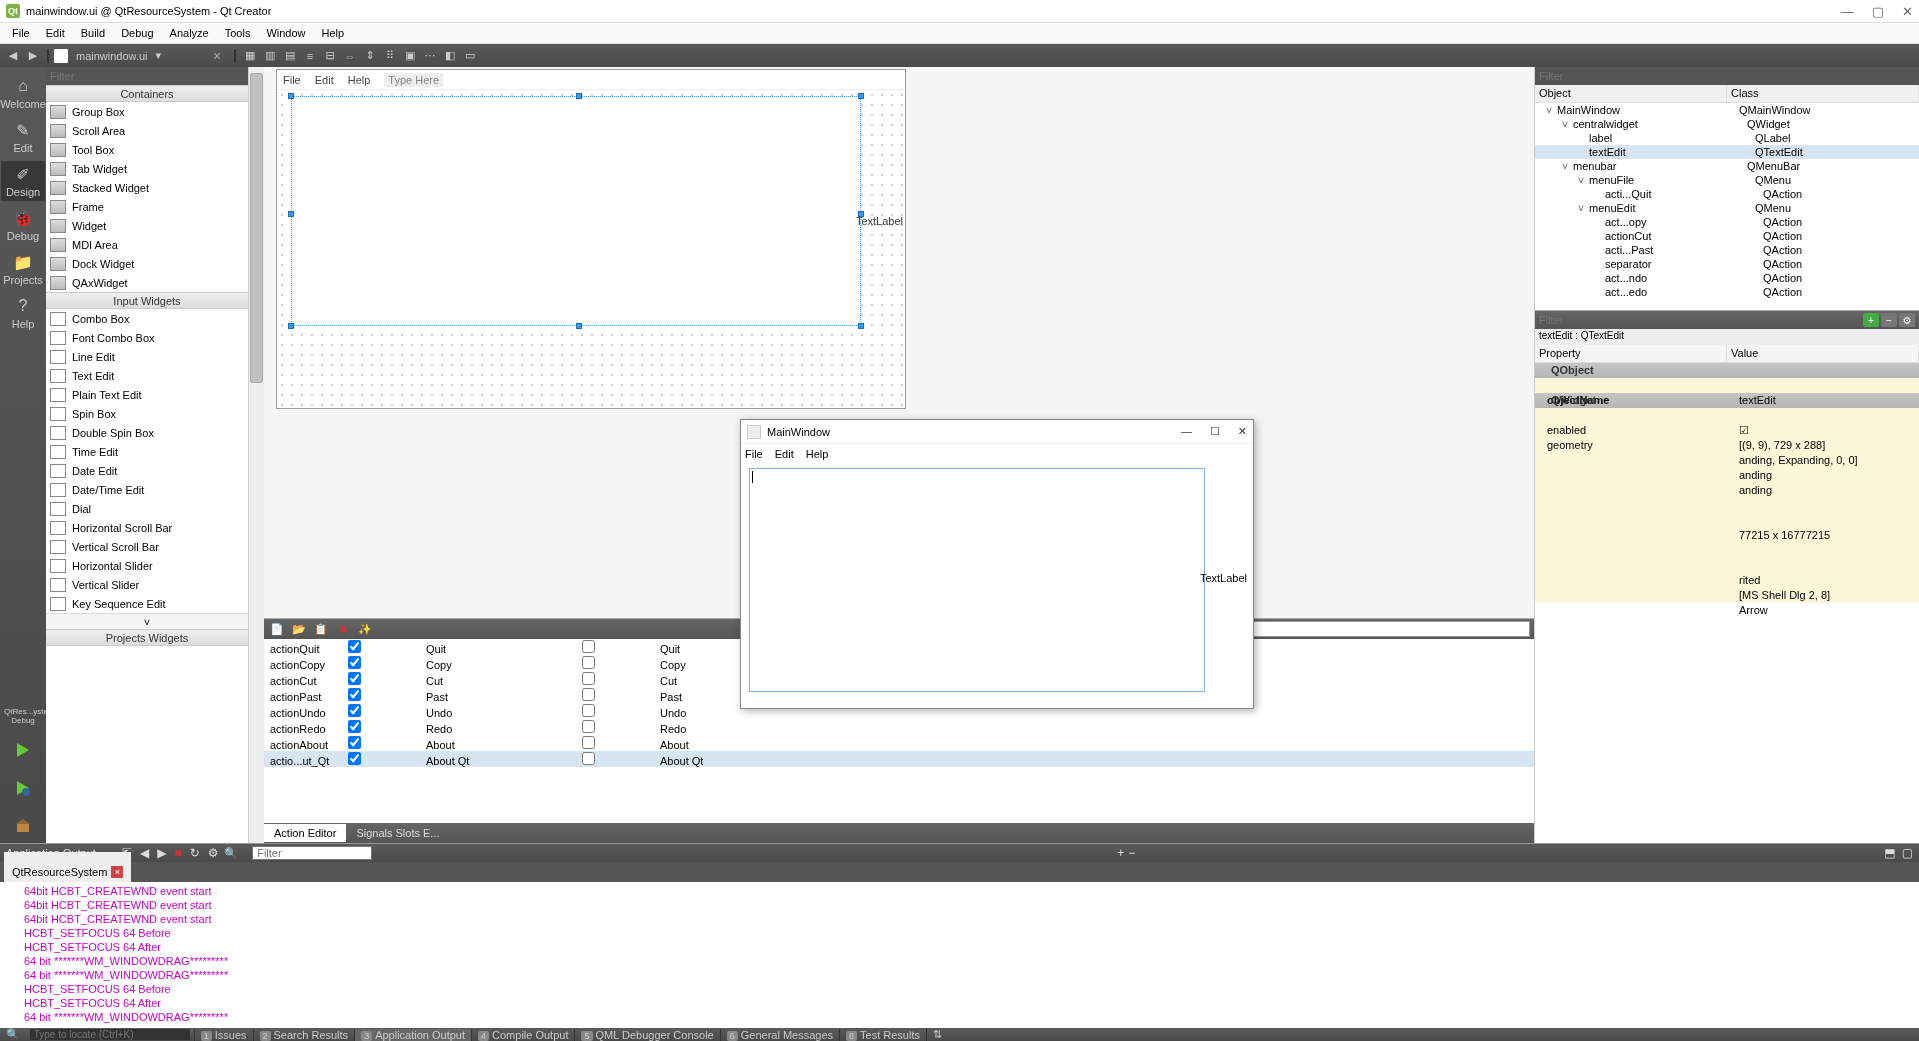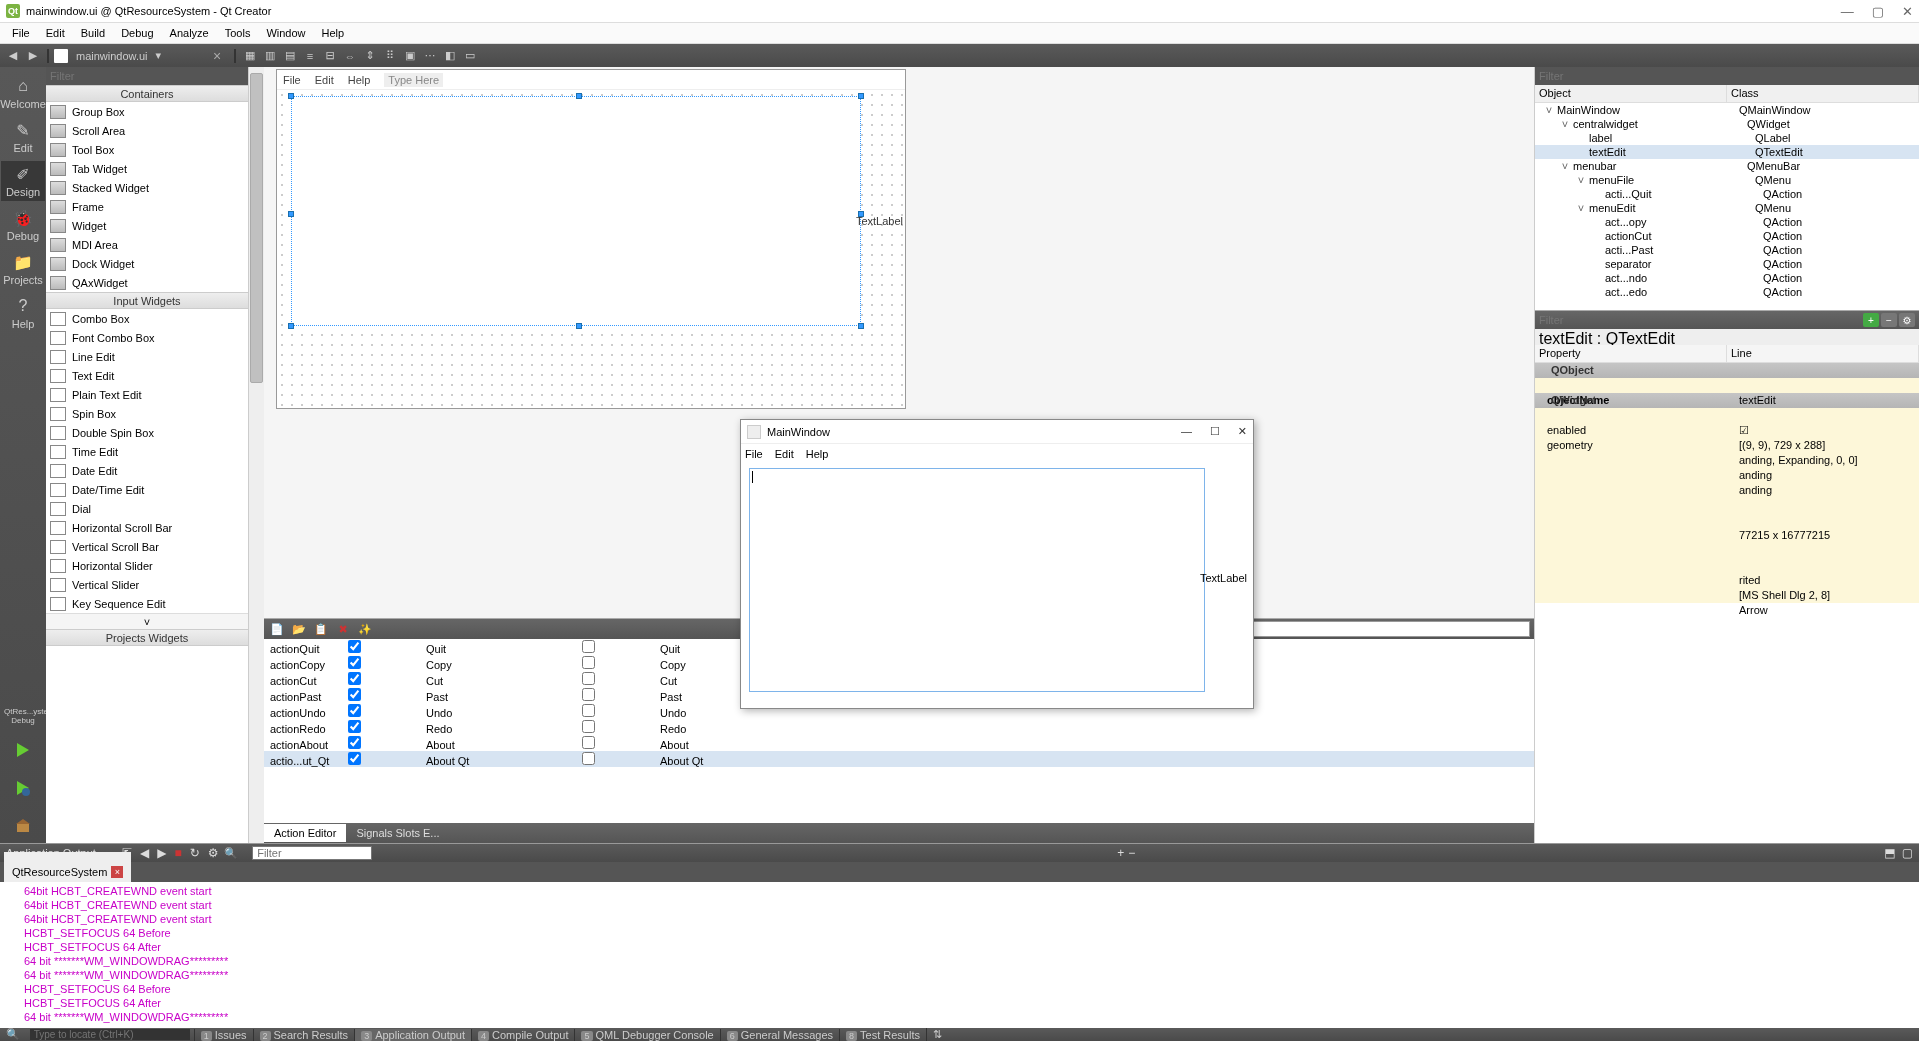--- a/index.html
+++ b/index.html
@@ -62,21 +62,21 @@
 .treerow{height:14px;display:flex;align-items:center;font-size:11px}
 .treerow.sel{background:#d7e4f2}
 .treerow .ind{display:inline-block}
 .treerow .exp{width:12px;text-align:center;color:#666;cursor:pointer}
 .treerow .cell{flex:1;padding:0 2px;overflow:hidden;white-space:nowrap}
 .proppanel{flex:1;display:flex;flex-direction:column;border-top:1px solid #aaa}
 .proptb{height:18px;background:linear-gradient(#666,#555);display:flex;align-items:center;padding:0 4px}
 .proptb input{background:transparent;border:none;color:#bbb;outline:none;width:260px}
 .proptb .pbtns{margin-left:auto;display:flex;gap:2px}
 .proptb .pbtn{width:16px;height:14px;background:#777;border-radius:2px;cursor:pointer;display:flex;align-items:center;justify-content:center;font-size:10px;color:#fff}
-.propname{height:16px;background:#eee;padding:1px 4px;font-size:16px}
+.propname{height:16px;background:#eee;padding:1px 4px;font-size:10px}
 .prophdr{height:18px;background:#f5f5f5;display:flex;border-bottom:1px solid #ddd}
 .prophdr span{flex:1;padding:2px 4px;border-right:1px solid #ddd}
 .propcat{height:15px;background:linear-gradient(#c5c5c5,#b5b5b5);padding:1px 16px;font-weight:bold;color:#333}
 .proprow{height:15px;display:flex;background:#fdf7d9}
 .proprow span{flex:1;padding:16px 12px;overflow:hidden;white-space:nowrap}
 .proprow.bold span:first-child{font-weight:bold}
 .bottom{height:185px;background:#fff;display:flex;flex-direction:column;border-top:1px solid #999}
 .outtb{height:18px;background:linear-gradient(#5a5a5a,#4a4a4a);display:flex;align-items:center;padding:0 6px;color:#ddd;gap:6px}
 .outtb .olabel{font-size:11px}
 .outtb .obtns{display:flex;gap:8px;margin-left:20px}
@@ -538,21 +538,21 @@
         <input placeholder="Filter" style="">
         <div class="pbtns">
           <span class="pbtn" style="background:#4a4">+</span>
           <span class="pbtn">−</span>
           <span class="pbtn">⚙</span>
         </div>
       </div>
       <div class="propname">textEdit : QTextEdit</div>
       <div class="prophdr">
           <span>Property</span>
-          <span>Line</span>
+          <span>Value</span>
         </div>
       <div id="proprows" style="overflow:auto;flex:1">
           <div class="propcat">QObject</div>
           <div class="proprow bold">
             <span>objectName</span>
             <span>textEdit</span>
           </div>
           <div class="propcat">QWidget</div>
           <div class="proprow">
             <span>enabled</span>

